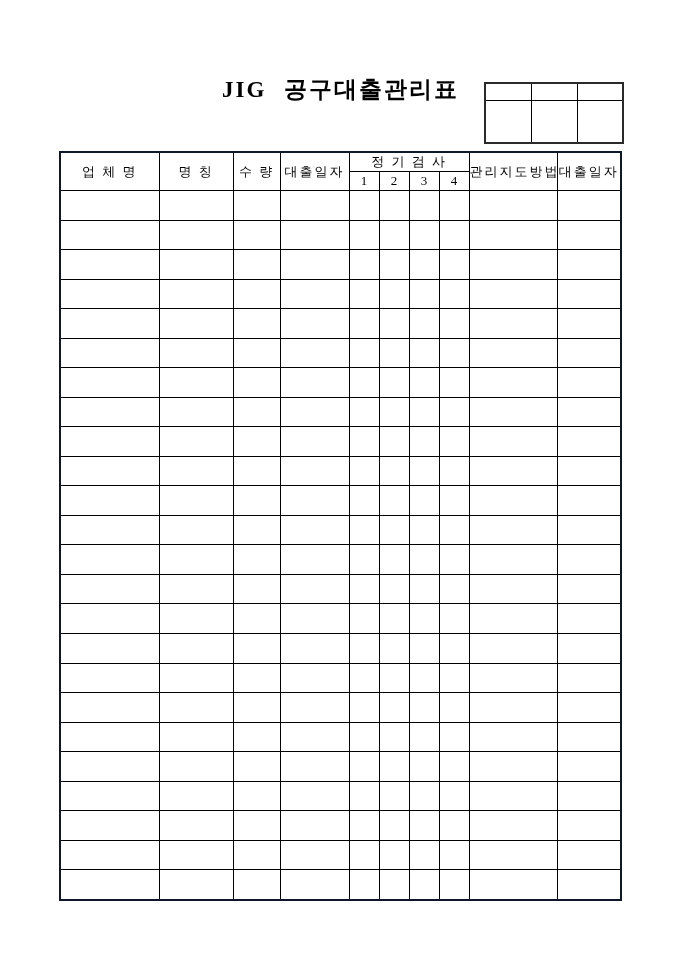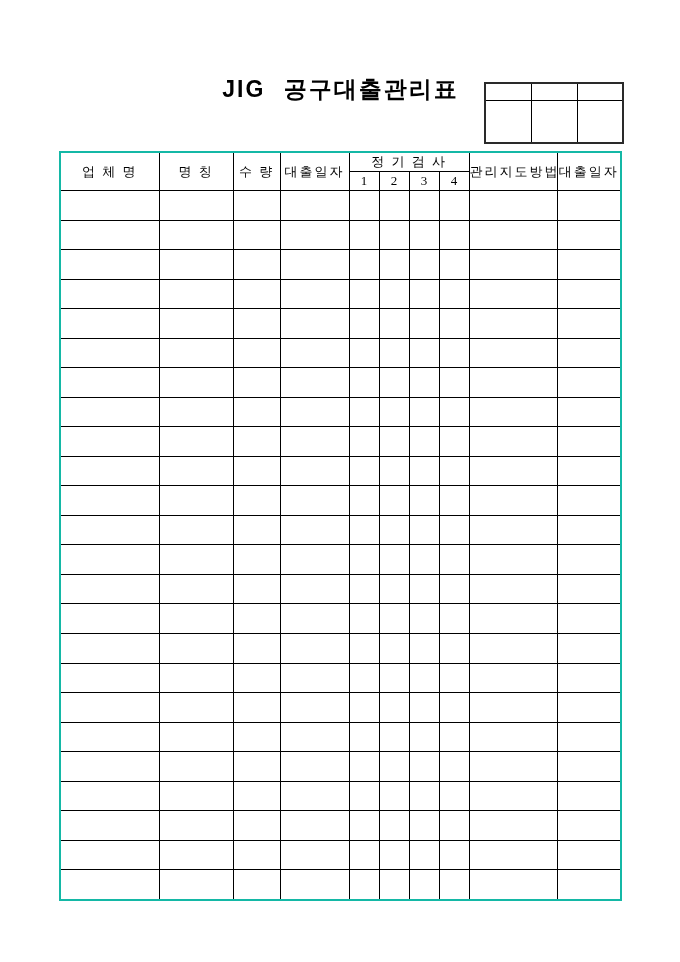--- a/index.html
+++ b/index.html
@@ -15,21 +15,21 @@
     font-family: "Liberation Serif", "DejaVu Serif", serif;
     color: #000000;
     overflow: hidden;
   }
   .doc-title {
     position: absolute;
     left: 59px;
     top: 74px;
     width: 563px;
     text-align: center;
-    font-family: Liberation Sans, sans-serif;
+    font-family: Liberation Serif, serif;
     font-weight: bold;
     font-size: 23px;
     letter-spacing: 2px;
     word-spacing: 10px;
     white-space: nowrap;
   }
   table {
     border-collapse: collapse;
     table-layout: fixed;
   }
@@ -47,21 +47,21 @@
   }
   .corner-box tr.cb-top td { height: 16px; }
   .corner-box tr.cb-bottom td { height: 41px; }
 
   
   .main-table {
     position: absolute;
     left: 59px;
     top: 151px;
     width: 563px;
-    border: 2px solid #14b8a6;
+    border: 2px solid #0f172a;
   }
   .main-table th,
   .main-table td {
     border: 1px solid #000000;
     padding: 0;
     overflow: hidden;
   }
   .main-table thead th {
     font-family: "Liberation Serif", "DejaVu Serif", serif;
     font-weight: normal;

